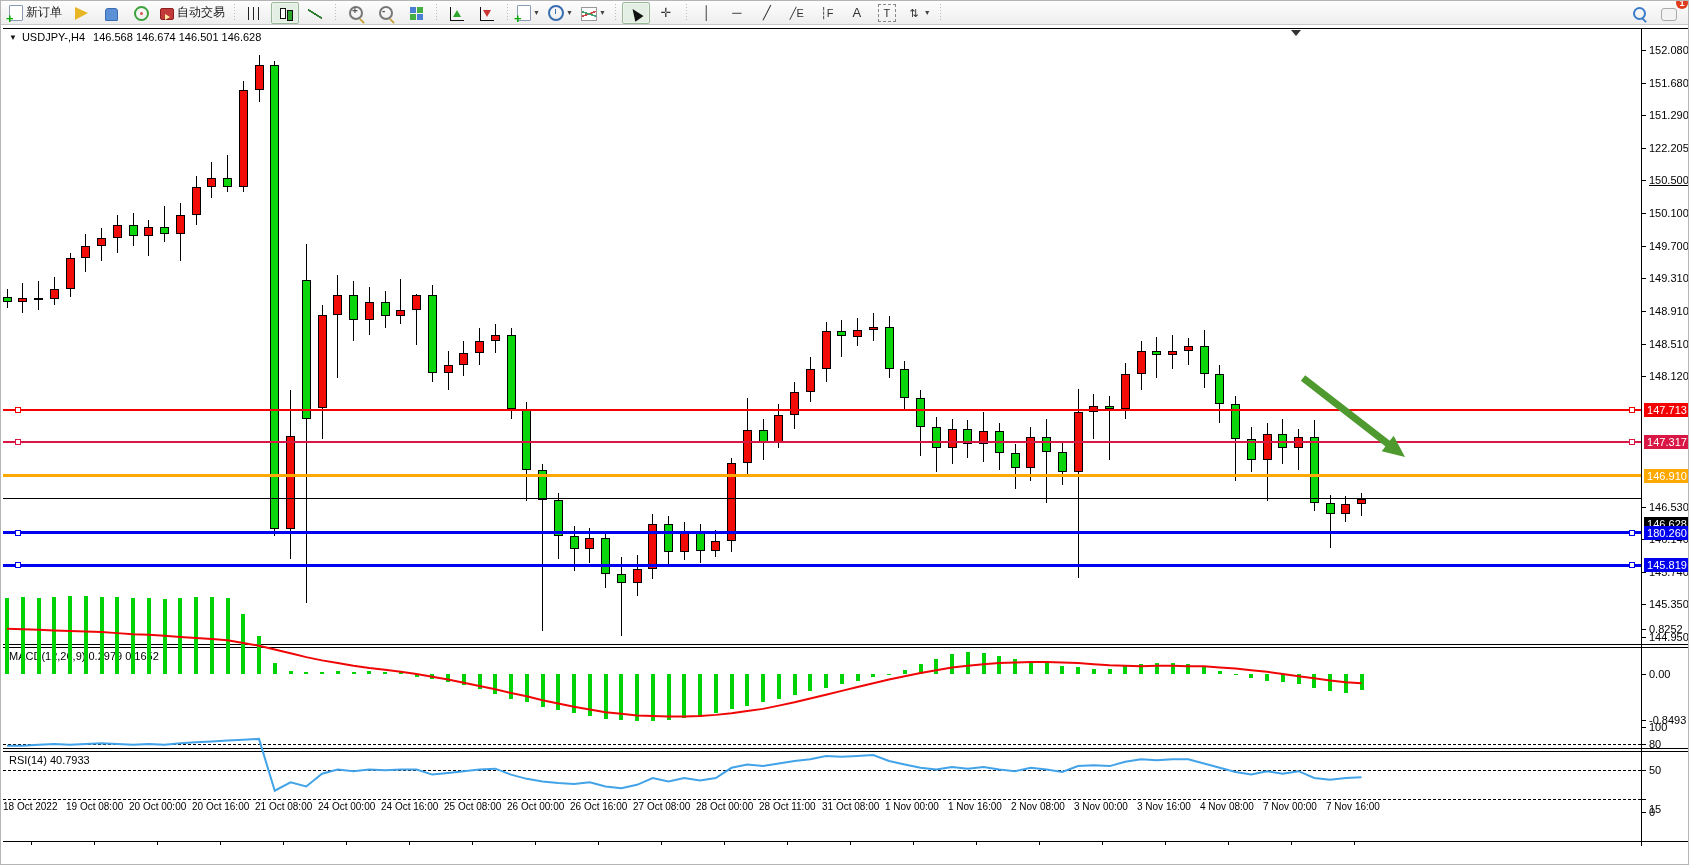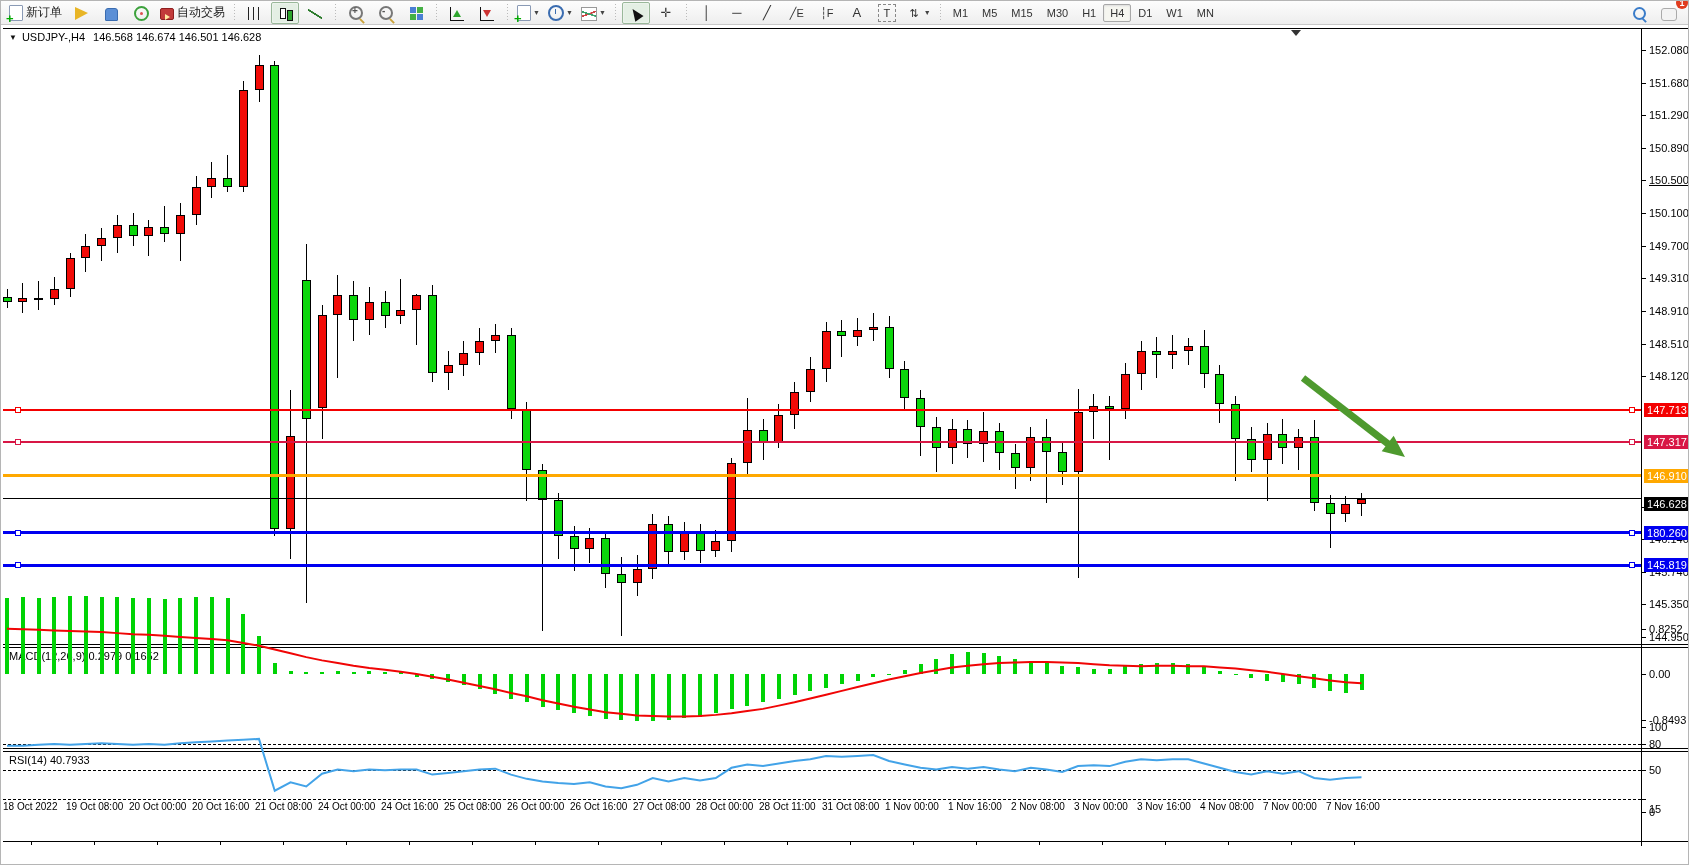--- a/index.html
+++ b/index.html
@@ -196,31 +196,20 @@
         </div>
       <div class="tb-btn">
           <span class="glyph small" style="border:1px dashed #888;">T</span>
         </div>
       <div class="tb-btn">
           <span class="glyph small">⇅</span>
           <span class="caret">▼</span>
         </div>
     </div>
     <div class="tb-sep"></div>
-    <div class="tb-group" id="tf-group">
-        <div class="tf-btn">M1</div>
-        <div class="tf-btn">M5</div>
-        <div class="tf-btn">M15</div>
-        <div class="tf-btn">M30</div>
-        <div class="tf-btn">H1</div>
-        <div class="tf-btn active">H4</div>
-        <div class="tf-btn">D1</div>
-        <div class="tf-btn">W1</div>
-        <div class="tf-btn">MN</div>
-      </div>
     <div id="tb-right">
       <div class="tb-btn">
           <span class="ic ic-search"></span>
         </div>
       <div class="tb-btn" style="position:relative">
         <span class="ic ic-chat"></span>
         <span class="badge">1</span>
       </div>
     </div>
   </div>
@@ -241,21 +230,21 @@
         <div class="border-h full" style="top: 723px;"></div>
         <div class="border-h full" style="top: 725.5px;"></div>
         <div class="border-h full" style="top: 816px;"></div>
         <div class="tick-dash" style="top: 25px;"></div>
         <div class="tick-lbl" style="top: 19px;">152.080</div>
         <div class="tick-dash" style="top: 57.932px;"></div>
         <div class="tick-lbl" style="top: 51.932px;">151.680</div>
         <div class="tick-dash" style="top: 90.0407px;"></div>
         <div class="tick-lbl" style="top: 84.0407px;">151.290</div>
         <div class="tick-dash" style="top: 122.973px;"></div>
-        <div class="tick-lbl" style="top: 116.973px;">150.890</div>
+        <div class="tick-lbl" style="top: 116.973px;">122.205</div>
         <div class="tick-dash" style="top: 155.081px;"></div>
         <div class="tick-lbl" style="top: 149.081px; text-decoration: underline;">150.500</div>
         <div class="tick-dash" style="top: 188.013px;"></div>
         <div class="tick-lbl" style="top: 182.013px;">150.100</div>
         <div class="tick-dash" style="top: 220.945px;"></div>
         <div class="tick-lbl" style="top: 214.945px;">149.700</div>
         <div class="tick-dash" style="top: 253.054px;"></div>
         <div class="tick-lbl" style="top: 247.054px;">149.310</div>
         <div class="tick-dash" style="top: 285.986px;"></div>
         <div class="tick-lbl" style="top: 279.986px;">148.910</div>
@@ -451,21 +440,21 @@
         <div class="hline-lbl" style="top: 377.535px; background: rgb(244, 0, 0);">147.713</div>
         <div class="handle" style="left: 14px; top: 381.535px; border: 1px solid rgb(244, 0, 0);"></div>
         <div class="handle" style="left: 1628px; top: 381.535px; border: 1px solid rgb(244, 0, 0);"></div>
         <div class="hline" style="top: 416.138px; height: 2px; background: rgb(216, 23, 69);"></div>
         <div class="hline-lbl" style="top: 410.138px; background: rgb(216, 23, 69);">147.317</div>
         <div class="handle" style="left: 14px; top: 414.138px; border: 1px solid rgb(216, 23, 69);"></div>
         <div class="handle" style="left: 1628px; top: 414.138px; border: 1px solid rgb(216, 23, 69);"></div>
         <div class="hline" style="top: 449.146px; height: 3px; background: rgb(255, 168, 0);"></div>
         <div class="hline-lbl" style="top: 443.646px; background: rgb(255, 168, 0);">146.910</div>
         <div class="hline" style="top: 473.363px; height: 1px; background: rgb(0, 0, 0);"></div>
-        <div class="hline-lbl" style="top: 472px; background: rgb(0, 0, 0);">146.628</div>
+        <div class="hline-lbl" style="top: 492px; background: rgb(0, 0, 0);">146.628</div>
         <div class="hline" style="top: 506.365px; height: 3px; background: rgb(0, 0, 240);"></div>
         <div class="hline-lbl" style="top: 500.865px; background: rgb(0, 0, 240);">180.260</div>
         <div class="handle" style="left: 14px; top: 504.865px; border: 1px solid rgb(0, 0, 240);"></div>
         <div class="handle" style="left: 1628px; top: 504.865px; border: 1px solid rgb(0, 0, 240);"></div>
         <div class="hline" style="top: 538.968px; height: 3px; background: rgb(0, 0, 240);"></div>
         <div class="hline-lbl" style="top: 533.468px; background: rgb(0, 0, 240);">145.819</div>
         <div class="handle" style="left: 14px; top: 537.468px; border: 1px solid rgb(0, 0, 240);"></div>
         <div class="handle" style="left: 1628px; top: 537.468px; border: 1px solid rgb(0, 0, 240);"></div>
         <div class="pane-label" style="left: 8px; top: 625px;">MACD(12,26,9) 0.2979 0.1652</div>
         <div class="tick-dash" style="top: 604.027px;"></div>

